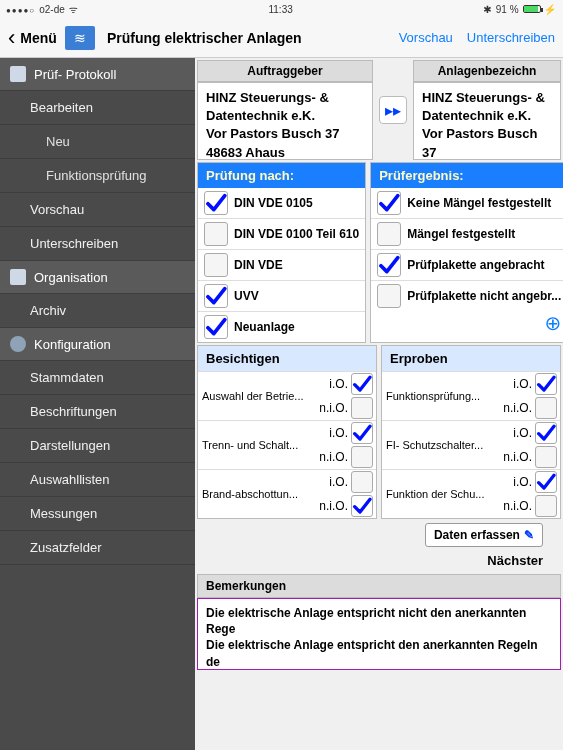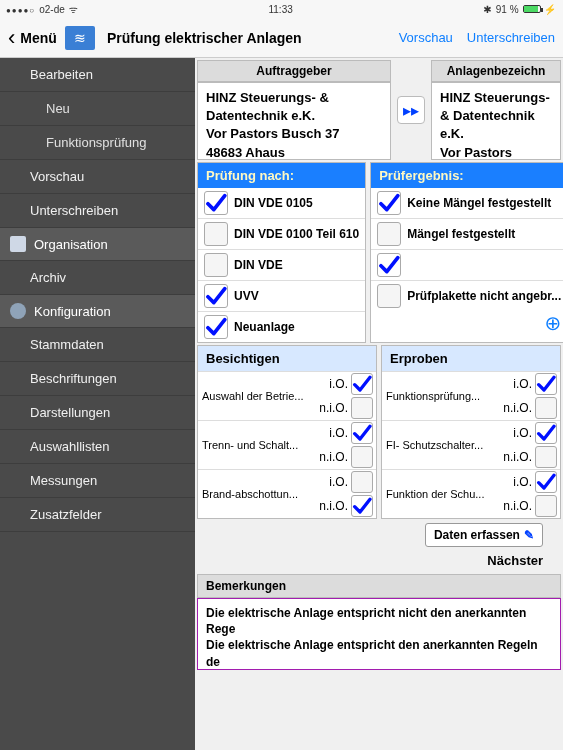--- a/index.html
+++ b/index.html
@@ -88,20 +88,24 @@
       <span>Menü</span>
     </div>
   <div class="logo">≋</div>
   <div class="title">Prüfung elektrischer Anlagen</div>
   <div class="tb-link">Vorschau</div>
   <div class="tb-link" style="margin-left:6px">Unterschreiben</div>
 </div>
 
 <div class="body">
   <div class="sidebar">
+    <div class="side-section">
+        <span class="side-icon"></span>
+        <span>Prüf- Protokoll</span>
+      </div>
     <div class="side-item">Bearbeiten</div>
     <div class="side-subitem">Neu</div>
     <div class="side-subitem">Funktionsprüfung</div>
     <div class="side-item">Vorschau</div>
     <div class="side-item">Unterschreiben</div>
     <div class="side-section">
         <span class="side-icon"></span>
         <span>Organisation</span>
       </div>
     <div class="side-item">Archiv</div>
@@ -122,21 +126,21 @@
     <div class="row">
       <div style="flex:1">
         <div class="col-header">Auftraggeber</div>
         <div class="card">
           <div>HINZ Steuerungs- &amp; Datentechnik e.K.</div>
           <div>Vor Pastors Busch 37</div>
           <div>48683 Ahaus</div>
         </div>
       </div>
       <div class="arrow-btn">▸▸</div>
-      <div style="width:130px; overflow:hidden">
+      <div style="width:148px; overflow:hidden">
         <div class="col-header">Anlagenbezeichn</div>
         <div class="card">
           <div>HINZ Steuerungs- &amp; Datentechnik e.K.</div>
           <div>Vor Pastors Busch 37</div>
 
         </div>
       </div>
     </div>
 
     <div class="row">
@@ -191,20 +195,21 @@
             <div class="check-row">
               <div class="chkbox"></div>
               <div class="chk-label">Mängel festgestellt</div>
             </div>
             <div class="check-row">
               <div class="chkbox chk-on">
                 <svg class="check" viewBox="0 0 30 30">
                   <path d="M4 16 L12 24 L27 5"></path>
                 </svg>
               </div>
+              <div class="chk-label">Prüfplakette angebracht</div>
             </div>
             <div class="check-row">
               <div class="chkbox"></div>
               <div class="chk-label">Prüfplakette nicht angebr...</div>
             </div>
           </div>
         <div class="add-btn">⊕</div>
       </div>
     </div>
 

